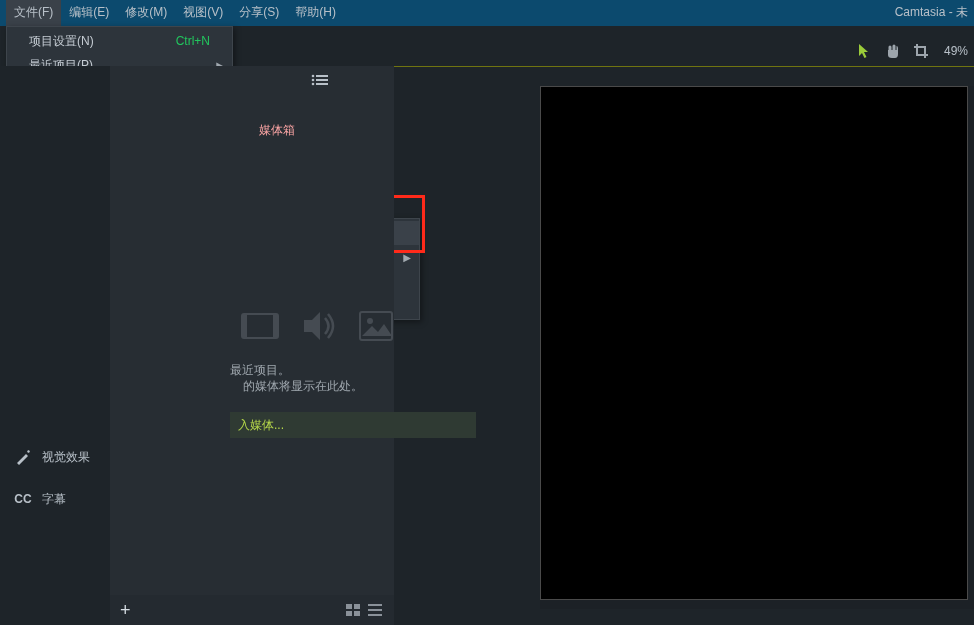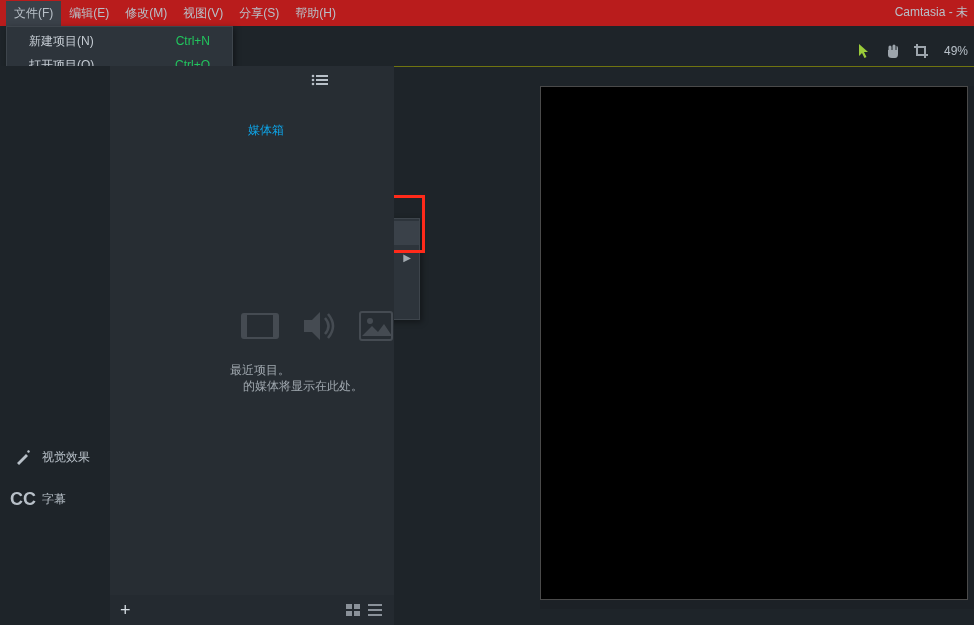--- a/index.html
+++ b/index.html
@@ -1,18 +1,18 @@
 <!DOCTYPE html>
 <html><head>
 <meta charset="utf-8">
 <style>
 * { margin: 0; padding: 0; box-sizing: border-box; font-family: "Microsoft YaHei", "Segoe UI", sans-serif; font-size: 12px; }
 body { background: #1e2429; color: #b8c0c8; width: 974px; height: 625px; overflow: hidden; position: relative; }
 
-.menubar { height: 26px; background: #b91c1c; display: flex; align-items: center; padding-left: 6px; }
+.menubar { height: 26px; background: #0c4a6e; display: flex; padding-left: 6px; }
 .menubar-item { padding: 4px 8px; cursor: pointer; color: #b8c0c8; }
 .menubar-item.active { background: #3a4149; }
 .title-right { position: absolute; right: 6px; top: 4px; color: #b8c0c8; }
 
 .toolbar-right { position: absolute; right: 0; top: 36px; height: 30px; display: flex; align-items: center; gap: 10px; padding-right: 6px; }
 .tool-icon { width: 18px; height: 18px; display: flex; align-items: center; justify-content: center; cursor: pointer; }
 .zoom-label { color: #b8c0c8; padding-left: 4px; }
 .accent-line { position: absolute; left: 233px; right: 0; top: 66px; height: 1px; background: #a6aa00; opacity: .6; }
 
 .dropdown-menu { position: absolute; left: 6px; top: 26px; width: 227px; background: #2d343b; border: 1px solid #3e454c; box-shadow: 2px 2px 6px rgba(0,0,0,.4); padding: 2px 0; }
@@ -27,21 +27,21 @@
 
 .red-box { position: absolute; left: 238px; top: 195px; width: 187px; height: 58px; border: 3px solid #ff2a1a; pointer-events: none; }
 
 .sidebar { position: absolute; left: 0; top: 66px; bottom: 0; width: 110px; background: #1e2429; }
 .side-item { display: flex; align-items: center; gap: 10px; height: 42px; padding-left: 14px; cursor: pointer; color: #b8c0c8; }
 .side-icon { width: 18px; height: 18px; display: flex; align-items: center; justify-content: center; }
 
 .media-panel { position: absolute; left: 110px; top: 66px; width: 284px; bottom: 0; background: #272d33; }
 .panel-tabs { height: 40px; display: flex; align-items: flex-start; padding-left: 150px; }
 .tab-btn { width: 120px; height: 28px; display: flex; align-items: center; justify-content: center; cursor: pointer; }
-.panel-title { padding: 10px 18px; color: #0ea5e9; position: absolute; left: 120px; top: 46px; }
+.panel-title { padding: 10px 18px; color: #fca5a5; position: absolute; left: 131px; top: 46px; }
 .media-empty-txt1 { position: absolute; left: 120px; top: 296px; color: #a0a8af; }
 .media-empty-txt2 { position: absolute; left: 120px; top: 312px; color: #a0a8af; margin-left: 13px; }
 .import-btn { position: absolute; left: 120px; top: 346px; width: 246px; height: 26px; background: #2f3a33; color: #b7d94a; display: flex; align-items: center; padding-left: 8px; cursor: pointer; }
 .big-icons { position: absolute; left: 130px; top: 240px; display: flex; gap: 18px; opacity: .3; }
 .big-icon { width: 40px; height: 40px; }
 .panel-footer { position: absolute; left: 0; right: 0; bottom: 0; height: 30px; background: #242a30; display: flex; align-items: center; justify-content: space-between; padding: 0 10px; }
 .plus-btn { color: #d6dde3; font-size: 18px; cursor: pointer; }
 .view-toggle { display: flex; gap: 4px; }
 .vt-btn { width: 18px; height: 16px; display: flex; align-items: center; justify-content: center; cursor: pointer; }
 
@@ -78,26 +78,22 @@
     <svg width="16" height="16" viewBox="0 0 16 16">
         <path d="M4 1 L4 12 L15 12 M1 4 L12 4 L12 15" stroke="#9da5ac" stroke-width="2" fill="none"></path>
       </svg>
   </span>
   <span class="zoom-label">49%</span>
 </div>
 <div class="accent-line"></div>
 
 <div class="dropdown-menu" id="file-menu">
     <div class="menu-item">
-      <span>新建项目(N)</span>
+      <span>项目设置(N)</span>
       <span class="shortcut">Ctrl+N</span>
-    </div>
-    <div class="menu-item">
-      <span>打开项目(O)</span>
-      <span class="shortcut">Ctrl+O</span>
     </div>
     <div class="menu-item">
       <span>最近项目(P)</span>
       <span class="arrow">▶</span>
     </div>
     <div class="menu-sep"></div>
     <div class="menu-item">
       <span>保存(S)</span>
       <span class="shortcut">Ctrl+S</span>
     </div>
@@ -167,21 +163,21 @@
 <div class="sidebar">
   <div class="side-item" style="margin-top:370px;">
     <span class="side-icon">
       <svg width="18" height="18" viewBox="0 0 18 18">
           <path d="M3 15 L12 6 L14 8 L5 17 Z M13 3 L14 5 L16 4 L15 2 Z" fill="#b8c0c8"></path>
         </svg>
     </span>
     <span>视觉效果</span>
   </div>
   <div class="side-item">
-    <span class="side-icon" style="font-weight:bold;color:#b8c0c8;font-size:18px;text-align:right;">CC</span>
+    <span class="side-icon" style="font-weight:bold;color:#b8c0c8;font-size:12px;text-align:right;">CC</span>
     <span>字幕</span>
   </div>
 </div>
 
 <div class="media-panel">
   <div class="panel-tabs">
     <div class="tab-btn">
       <svg width="18" height="12" viewBox="0 0 18 12">
           <circle cx="2" cy="2" r="1.3" fill="#b8c0c8"></circle>
           <rect x="5" y="1" width="12" height="2" fill="#b8c0c8"></rect>
@@ -206,20 +202,23 @@
       </svg>
     <svg class="big-icon" viewBox="0 0 40 40">
         <rect x="4" y="6" width="32" height="28" rx="2" fill="none" stroke="#8a9199" stroke-width="2"></rect>
         <circle cx="14" cy="15" r="3" fill="#8a9199"></circle>
         <path d="M6 30 L16 20 L22 26 L28 18 L36 30 Z" fill="#8a9199"></path>
       </svg>
   </div>
 
   <div class="media-empty-txt1">最近项目。</div>
   <div class="media-empty-txt2">的媒体将显示在此处。</div>
+  <div class="import-btn">
+    <span>入媒体...</span>
+  </div>
 
   <div class="panel-footer">
     <span class="plus-btn">+</span>
     <div class="view-toggle">
       <span class="vt-btn">
         <svg width="14" height="12" viewBox="0 0 14 12">
             <rect x="0" y="0" width="6" height="5" fill="#8a9199"></rect>
             <rect x="8" y="0" width="6" height="5" fill="#8a9199"></rect>
             <rect x="0" y="7" width="6" height="5" fill="#8a9199"></rect>
             <rect x="8" y="7" width="6" height="5" fill="#8a9199"></rect>

